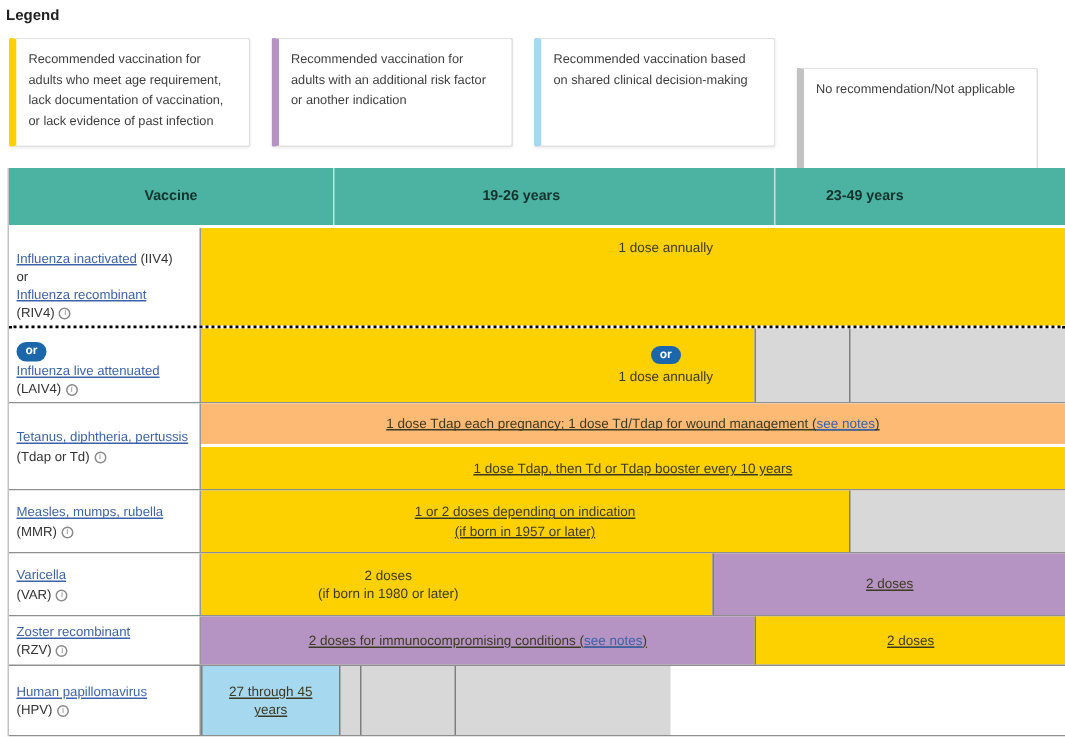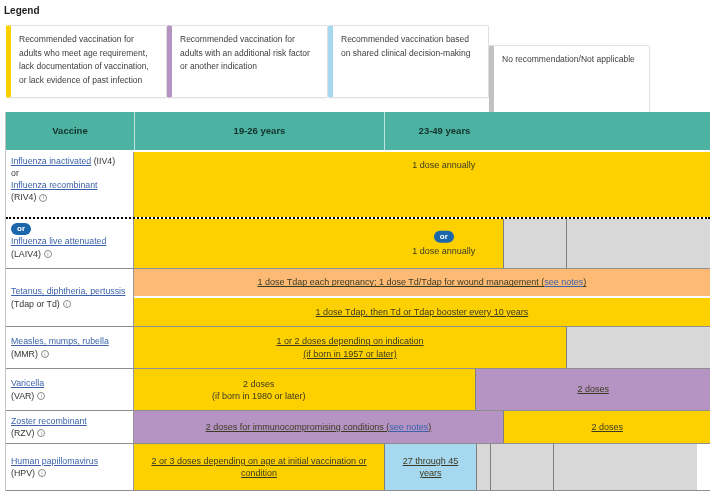--- a/index.html
+++ b/index.html
@@ -3,42 +3,42 @@
 <meta charset="utf-8">
 <style>
   * { margin:0; padding:0; box-sizing:border-box; }
   body {
     width:710px; height:491px; position:relative; overflow:hidden;
     background:#fff; color:#3a3a3a;
     font-family:"Liberation Sans", sans-serif;
   }
   
   .legend-title { position:absolute; top:5px; left:4px; font-size:10px; font-weight:bold; color:#222; }
-  .legend-row { position:absolute; top:25px; left:6px; display:flex; }
+  .legend-row { position:absolute; top:25px; left:6px; display:flex; gap:14px; }
   .legend-box {
     width:161px; height:73px; background:#fff;
     border:1px solid #e1e1e1; border-left-width:5px; border-radius:2px;
     padding:7px 8px; font-size:8.5px; line-height:1.6; color:#3d3d3d;
     box-shadow:0 1px 2px rgba(0,0,0,.05);
   }
   
   .sched { position:absolute; top:112px; left:5px; width:705px; border-left:1px solid #c2c2c2; }
   .thead { display:flex; height:40px; border-bottom:2px solid #fff; }
   .hcell {
     display:flex; align-items:center; justify-content:center; text-align:center;
-    font-size:9.5px; font-weight:bold; color:#13322c; line-height:1.2;
+    font-size:9.5px; font-weight:bold; color:#13322c; line-height:1.2;margin-left:44px;
   }
   .hcell + .hcell { border-left:1px solid rgba(255,255,255,.65); }
   .row { display:flex; position:relative; }
   .vcell {
     width:128px; background:#fff; border-right:1px solid #989898;
     padding:3px 5px; font-size:8.8px; line-height:1.38; color:#333;
     display:flex; flex-direction:column; justify-content:center;
   }
-  .vtop { justify-content:flex-start; }
+  .vtop { justify-content:flex-end; }
   a.vlink { color:#3c63aa; text-decoration:underline; cursor:pointer; }
   .seg {
     position:relative; display:flex; flex-direction:column; align-items:center; justify-content:center;
     text-align:center; font-size:9px; line-height:1.35; color:#3c3a22; padding:2px 6px;text-decoration:underline;
   }
   .bl { border-left:1px solid #7e7e7e; }
   .r1 { height:65px; }
   .r2 { height:51px; border-top:2px dotted #000; }
   .r3 { height:58px; border-top:1px solid #8f8f8f; }
   .r4 { height:42px; border-top:1px solid #8f8f8f; }
@@ -181,24 +181,20 @@
     <div class="seg w-y6 bl" style="background-color: rgb(253, 209, 0);">
       <div>2 doses</div>
     </div>
   </div>
 
   <div class="row r7">
     <div class="vcell">
       <div><a class="vlink">Human papillomavirus</a></div>
       <div><span>(HPV)</span><span class="info">i</span></div>
     </div>
-    <div class="seg w-y7" style="background-color: rgb(253, 209, 0);">
-      <div>2 or 3 doses depending on age at initial vaccination or</div>
-      <div>condition</div>
-    </div>
     <div class="seg w-b7 bl" style="background-color: rgb(166, 216, 240);">
       <div>27 through 45</div>
       <div>years</div>
     </div>
     <div class="seg w-s7 bl" style="background-color: rgb(216, 216, 216);"></div>
     <div class="seg w-g1 bl" style="background-color: rgb(216, 216, 216);"></div>
     <div class="seg w-g2 bl" style="background-color: rgb(216, 216, 216);"></div>
   </div>
 
 </div>

